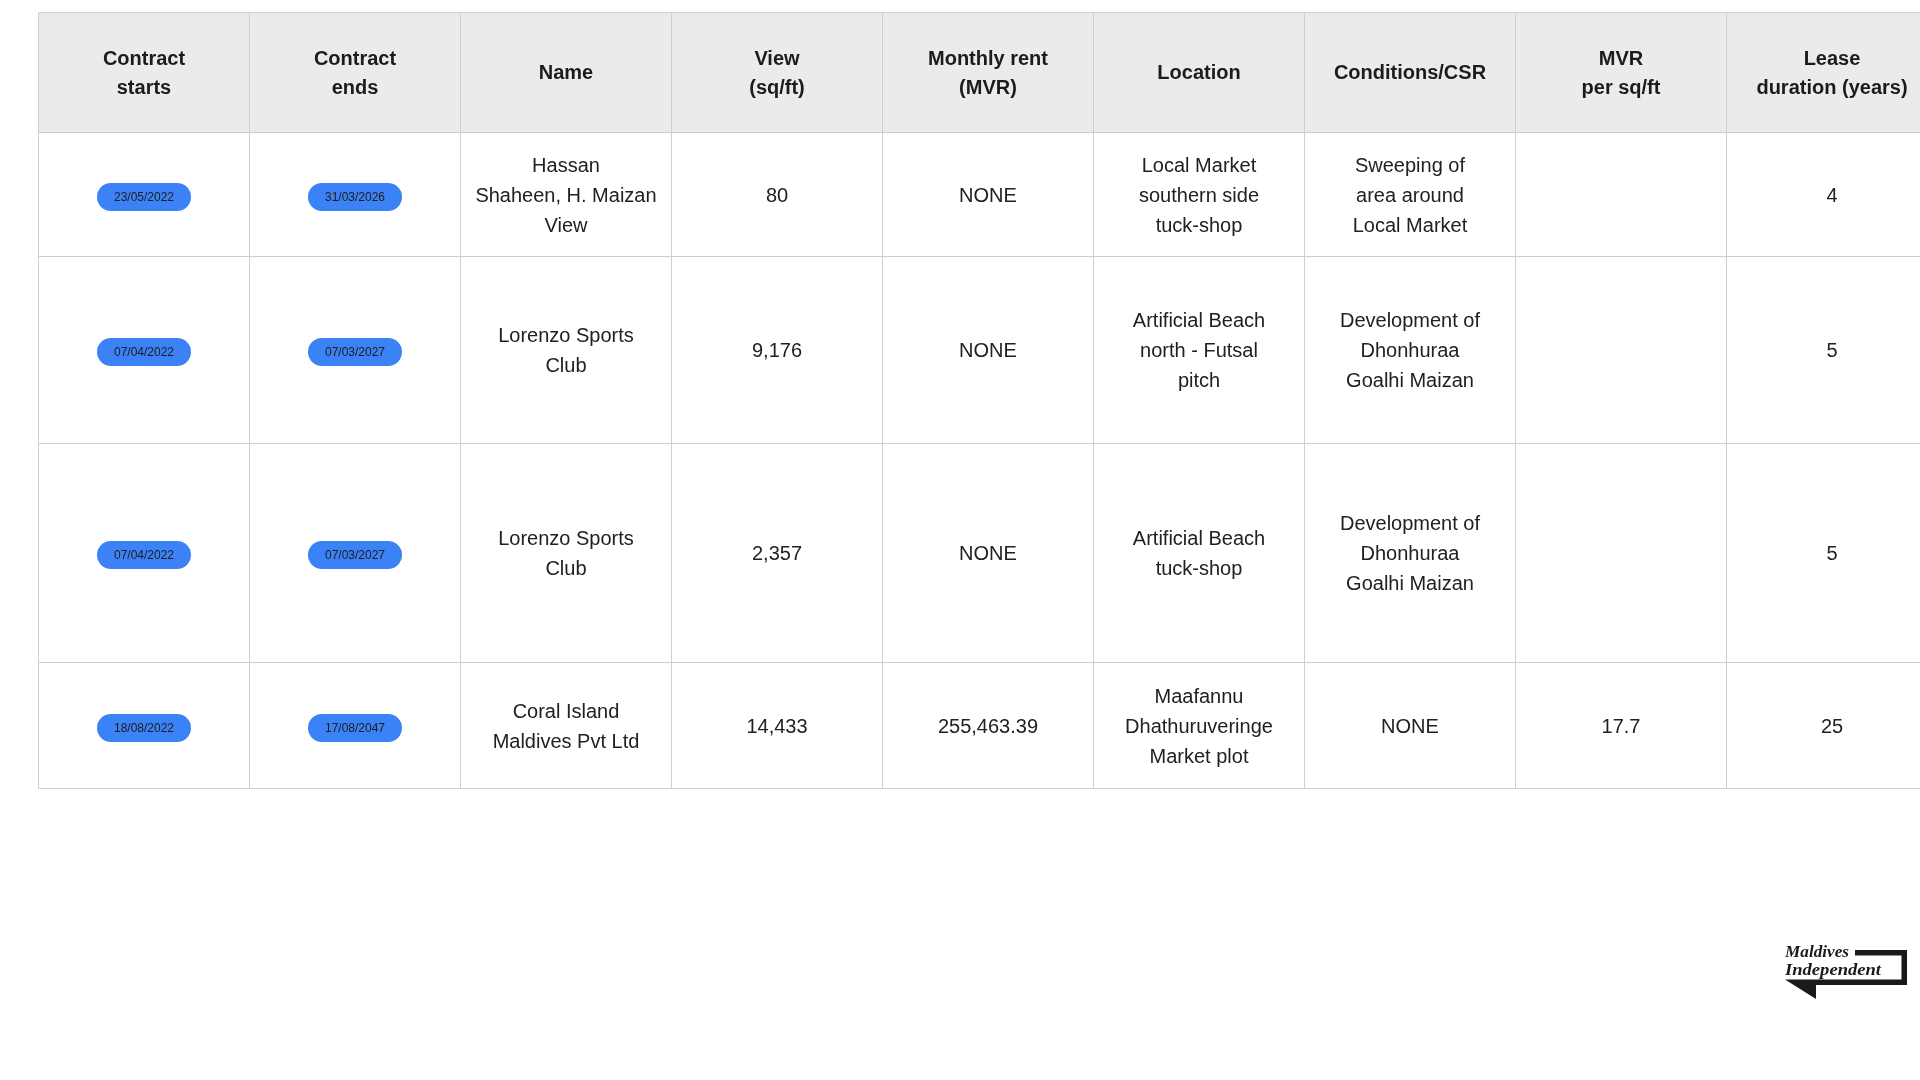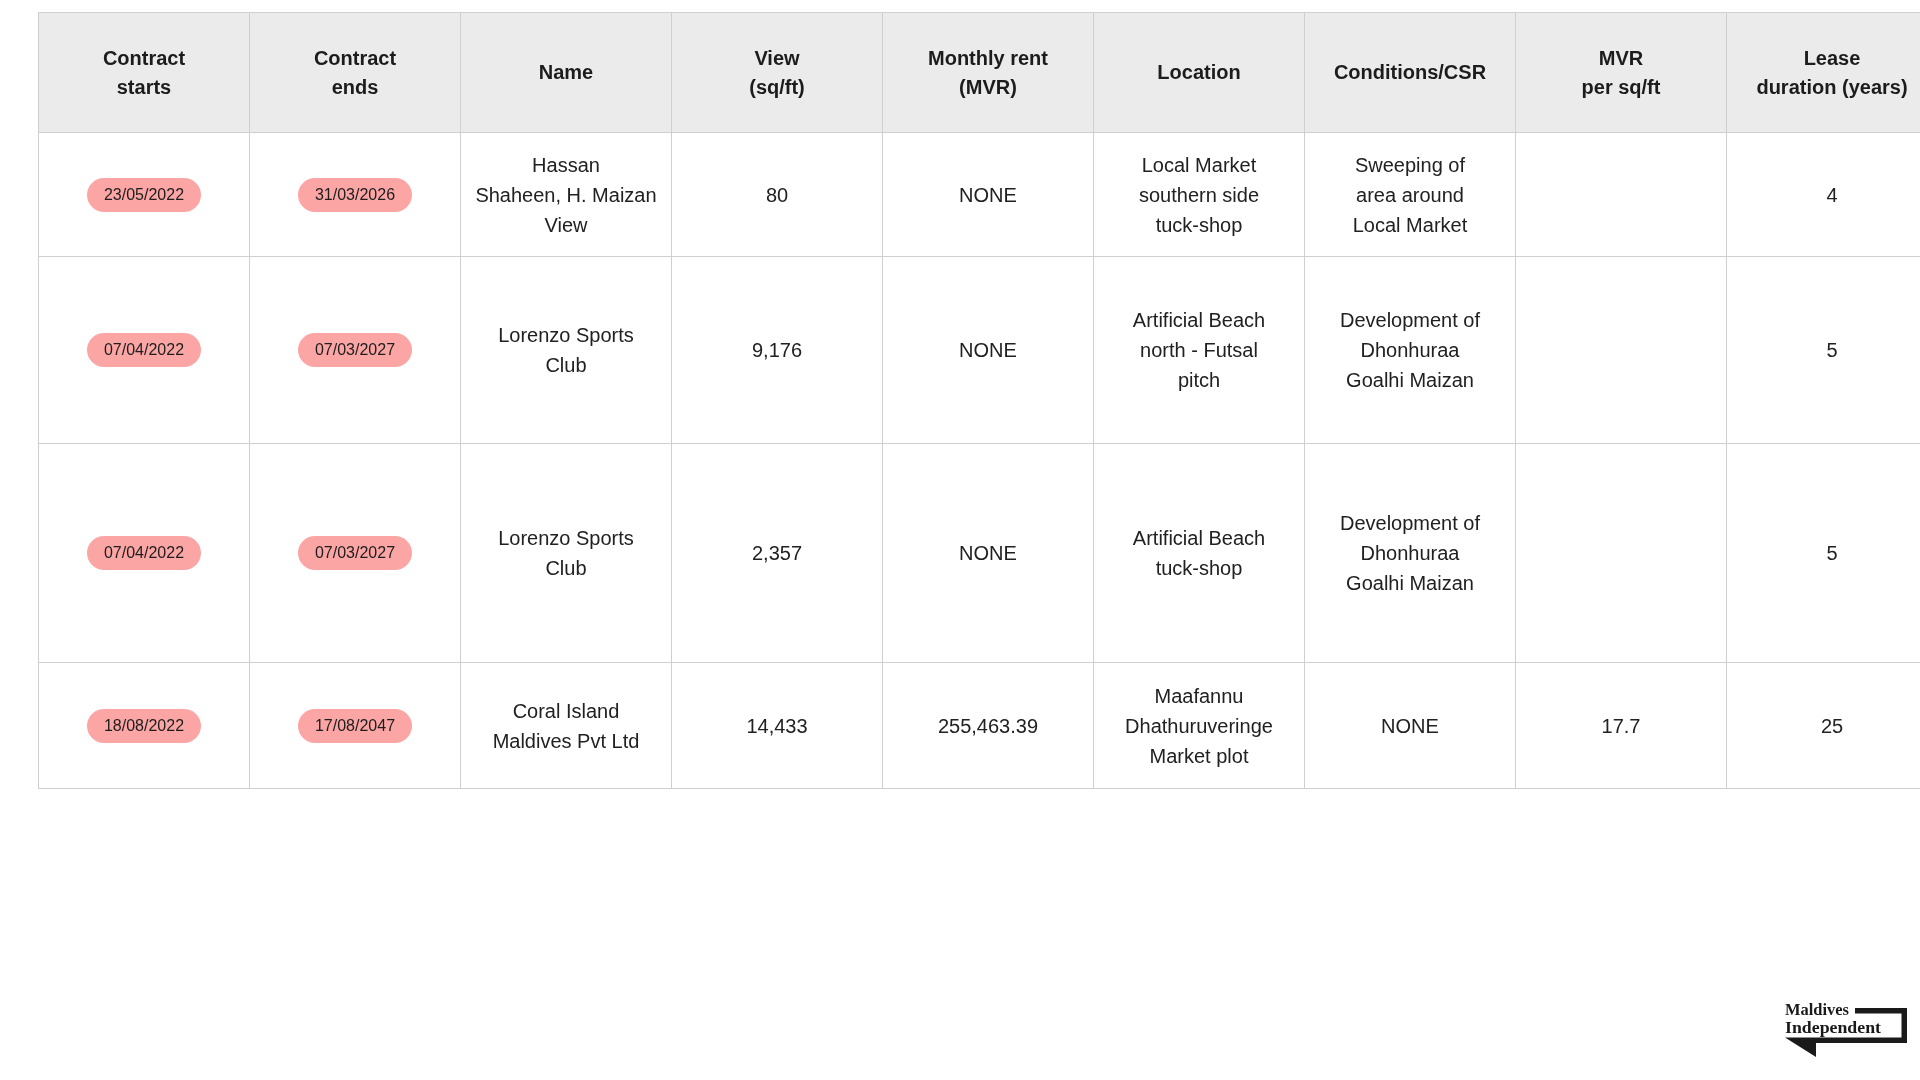--- a/index.html
+++ b/index.html
@@ -45,34 +45,35 @@
     line-height: 1.45;
   }
   tr.hdr      { height: 120px; }
   tr.row-1    { height: 124px; }
   tr.row-2    { height: 187px; }
   tr.row-3    { height: 219px; }
   tr.row-4    { height: 187px; }
   tr.row-5    { height: 126px; }
   .pill {
     display: inline-block;
-    background: #fca5a5;
+    background: #3b82f6;
     border-radius: 19px;
     padding: 5px 17px;
-    font-size: 16px;
+    font-size: 12px;
     color: #1d1d1d;
     white-space: nowrap;
   }
   .logo {
     position: absolute;
     left: 1785px;
-    top: 999px;
+    top: 941px;
     width: 122px;
     height: 64px;
     cursor: pointer;
+    font-style: italic;
   }
   .logo svg { display: block; width: 100%; height: 100%; }
   .logo text {
     font-family: "Liberation Serif", "DejaVu Serif", serif;
     font-weight: 700;
     fill: #1a1a1a;
     font-size: 17.5px;
   }
 </style>
 </head>

